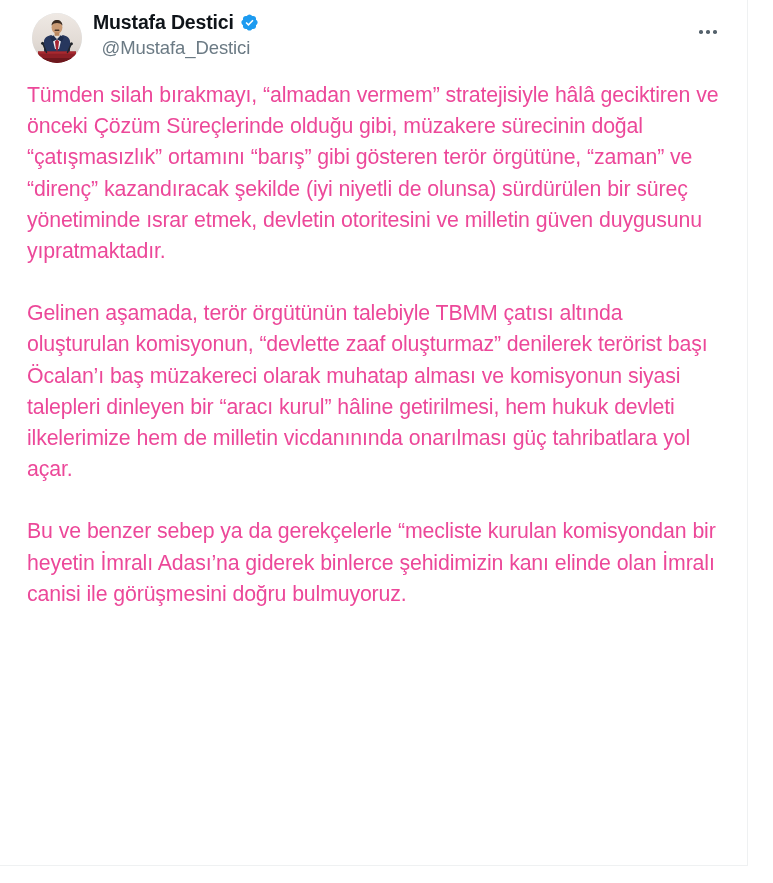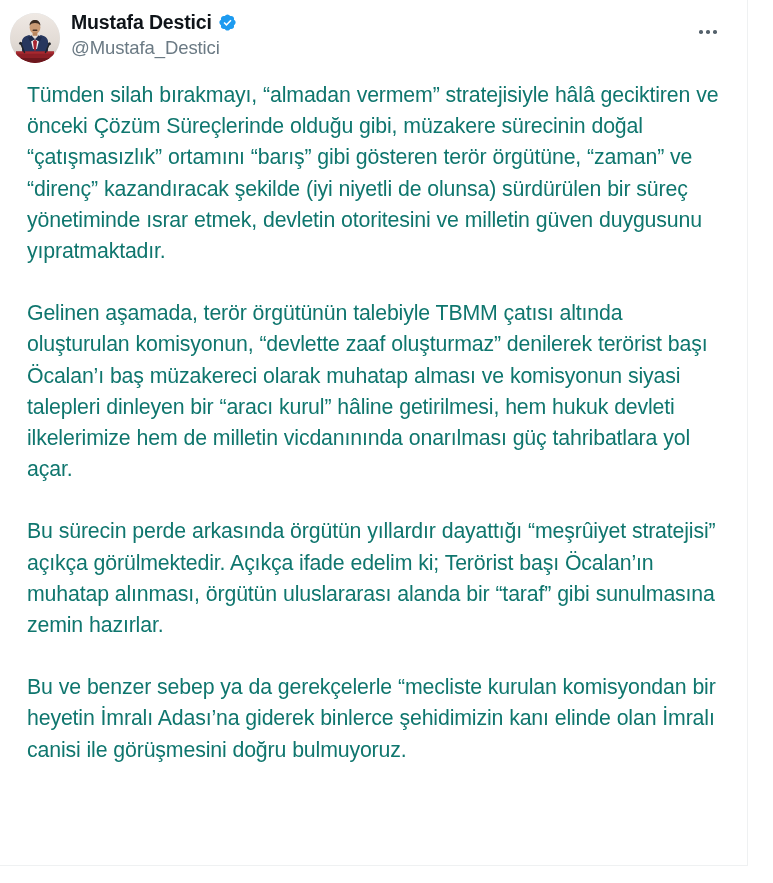--- a/index.html
+++ b/index.html
@@ -26,21 +26,21 @@
     border-bottom: 1px solid #eff1f2;
     box-sizing: border-box;
     overflow: hidden;
   }
 
   
   .tweet-header {
     position: relative;
     display: flex;
     align-items: flex-start;
-    padding: 12px 14px 0 10px;
+    padding: 12px 14px 0 32px;
     height: 62px;
     box-sizing: border-box;
   }
 
   .avatar {
     width: 50px;
     height: 50px;
     min-width: 50px;
     border-radius: 50%;
     overflow: hidden;
@@ -80,20 +80,21 @@
   }
   .verified-badge svg { display: block; width: 19px; height: 19px; }
 
   .handle {
     margin-top: 4px;
     font-size: 18.5px;
     color: #6b7a84;
     letter-spacing: -0.1px;
     line-height: 1.15;
     white-space: nowrap;
+    text-align: center;
   }
 
   .more-button {
     position: absolute;
     right: 22px;
     top: 22px;
     width: 34px;
     height: 20px;
     display: flex;
     align-items: center;
@@ -109,21 +110,21 @@
   }
 
   
   .tweet-body {
     padding: 18px 24px 0 27px;
   }
 
   .tweet-paragraph {
     font-size: 21.3px;
     line-height: 31.2px;
-    color: #0f766e;
+    color: #ec4899;
     letter-spacing: -0.15px;
     margin: 0 0 31px 0;
     word-spacing: 0.2px;
   }
   .tweet-paragraph:last-child { margin-bottom: 0; }
 </style>
 </head>
 <body>
 
 <div class="tweet-card">
@@ -190,17 +191,16 @@
     <div class="more-button">
       <span class="dot"></span>
       <span class="dot"></span>
       <span class="dot"></span>
     </div>
   </div>
 
   <div class="tweet-body">
     <p class="tweet-paragraph">Tümden silah bırakmayı, “almadan vermem” stratejisiyle hâlâ geciktiren ve önceki Çözüm Süreçlerinde olduğu gibi, müzakere sürecinin doğal “çatışmasızlık” ortamını “barış” gibi gösteren terör örgütüne, “zaman” ve “direnç” kazandıracak şekilde (iyi niyetli de olunsa) sürdürülen bir süreç yönetiminde ısrar etmek, devletin otoritesini ve milletin güven duygusunu yıpratmaktadır.</p>
     <p class="tweet-paragraph">Gelinen aşamada, terör örgütünün talebiyle TBMM çatısı altında oluşturulan komisyonun, “devlette zaaf oluşturmaz” denilerek terörist başı Öcalan’ı baş müzakereci olarak muhatap alması ve komisyonun siyasi talepleri dinleyen bir “aracı kurul” hâline getirilmesi, hem hukuk devleti ilkelerimize hem de milletin vicdanınında onarılması güç tahribatlara yol açar.</p>
-    <p class="tweet-paragraph">Bu sürecin perde arkasında örgütün yıllardır dayattığı “meşrûiyet stratejisi” açıkça görülmektedir. Açıkça ifade edelim ki; Terörist başı Öcalan’ın muhatap alınması, örgütün uluslararası alanda bir “taraf” gibi sunulmasına zemin hazırlar.</p>
     <p class="tweet-paragraph">Bu ve benzer sebep ya da gerekçelerle “mecliste kurulan komisyondan bir heyetin İmralı Adası’na giderek binlerce şehidimizin kanı elinde olan İmralı canisi ile görüşmesini doğru bulmuyoruz.</p>
   </div>
 
 </div>
 
 </body></html>

